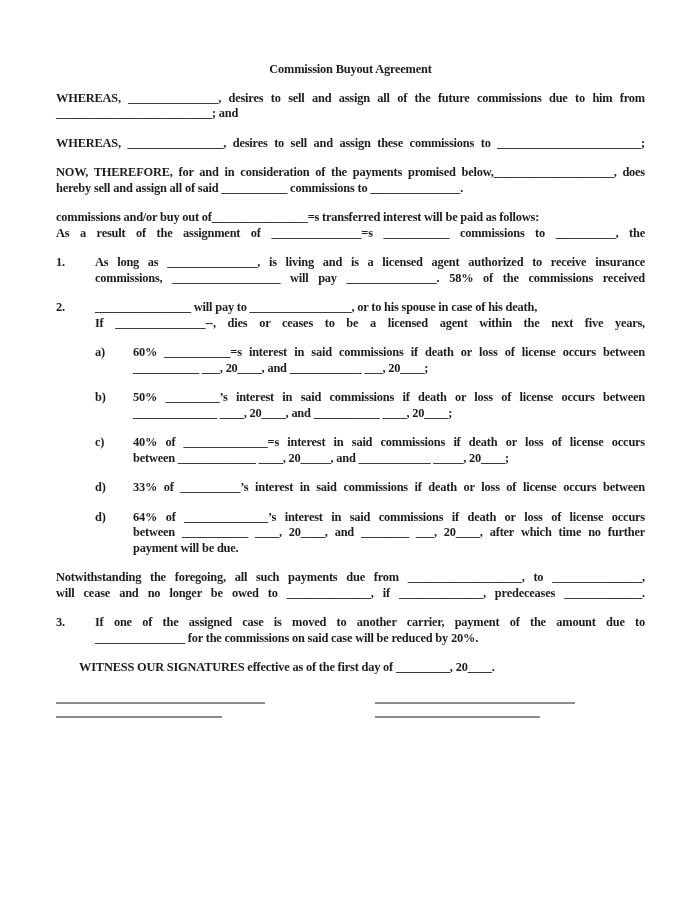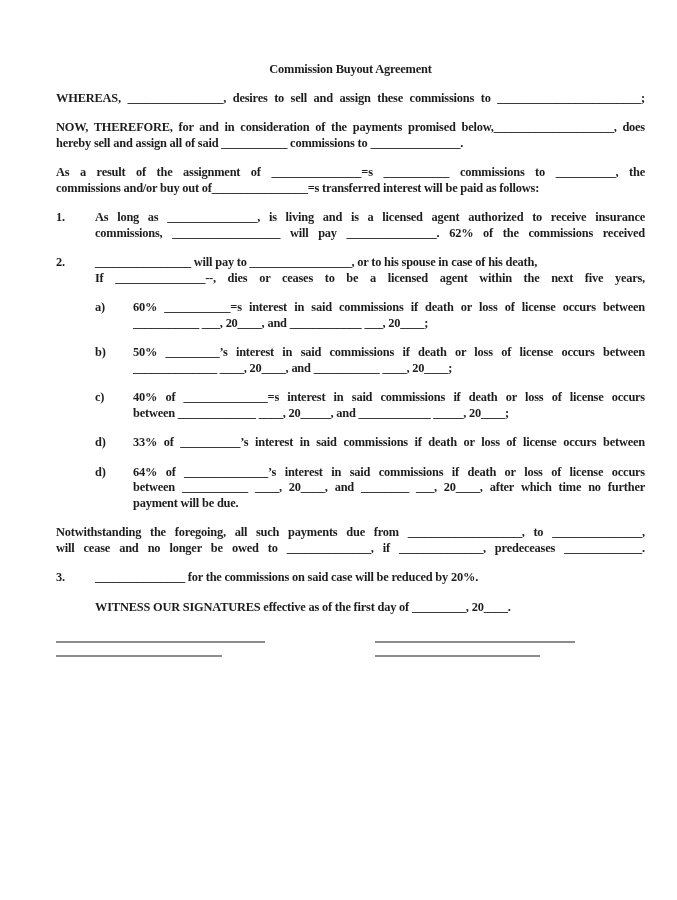--- a/index.html
+++ b/index.html
@@ -19,59 +19,63 @@
   .content { position: absolute; left: 56px; top: 62px; width: 589px; }
   .title { text-align: center; margin-bottom: 13px; }
   .para { margin-bottom: 14px; }
   .line { text-align: justify; white-space: nowrap; overflow: visible; }
   .jl { text-align-last: justify; }
   .ll { text-align-last: left; }
   .item { position: relative; padding-left: 39px; }
   .item > .num { position: absolute; left: 0; top: 0; }
   .sub { position: relative; margin-left: 39px; padding-left: 38px; }
   .sub > .num { position: absolute; left: 0; top: 0; }
-  .indent { margin-left: 39px; }
+  .indent { margin-left: 23px; }
   .sig-block { position: relative; height: 34px; margin-top: 8px; }
   .sig-col { position: absolute; top: 0; }
   .sig-col.left { left: 0; }
   .sig-col.right { left: 319px; }
   .sig-line { border-bottom: 2px solid #8c8c8c; height: 12px; }
   .sig-col.left  .sig-line.l1 { width: 209px; }
   .sig-col.left  .sig-line.l2 { width: 166px; }
   .sig-col.right .sig-line.l1 { width: 200px; }
   .sig-col.right .sig-line.l2 { width: 165px; }
 </style>
 </head>
 <body>
 
 <div class="page">
   <div class="content">
 
     <div class="title">Commission Buyout Agreement</div>
 
+    <div class="para">
+      <div class="line jl">WHEREAS, _______________, desires to sell and assign all of the future commissions due to him from</div>
+      <div class="line ll">__________________________; and</div>
+    </div>
 
     <div class="para">
       <div class="line jl">WHEREAS, ________________, desires to sell and assign these commissions to ________________________;</div>
     </div>
 
     <div class="para">
       <div class="line jl">NOW, THEREFORE, for and in consideration of the payments promised below,____________________, does</div>
       <div class="line ll">hereby sell and assign all of said ___________ commissions to _______________.</div>
     </div>
 
     <div class="para">
+      <div class="line ll">commissions and/or buy out of________________=s transferred interest will be paid as follows:</div>
       <div class="line jl">As a result of the assignment of _______________=s ___________ commissions to __________, the</div>
-      <div class="line ll">commissions and/or buy out of________________=s transferred interest will be paid as follows:</div>
     </div>
 
     <div class="para item">
       <span class="num">1.</span>
       <div class="item-body">
         <div class="line jl">As long as _______________, is living and is a licensed agent authorized to receive insurance</div>
-        <div class="line jl">commissions, __________________ will pay _______________. 62% of the commissions received</div>
+        <div class="line jl">commissions, __________________ will pay _______________. 58% of the commissions received</div>
       </div>
     </div>
 
     <div class="para item">
       <span class="num">2.</span>
       <div class="item-body">
         <div class="line ll">________________ will pay to _________________, or to his spouse in case of his death,</div>
         <div class="line jl">If _______________--, dies or ceases to be a licensed agent within the next five years,</div>
       </div>
     </div>
@@ -117,20 +121,21 @@
     </div>
 
     <div class="para">
       <div class="line jl">Notwithstanding the foregoing, all such payments due from ___________________, to _______________,</div>
       <div class="line jl">will cease and no longer be owed to ______________, if ______________, predeceases _____________.</div>
     </div>
 
     <div class="para item">
       <span class="num">3.</span>
       <div class="item-body">
+        <div class="line jl">If one of the assigned case is moved to another carrier, payment of the amount due to</div>
         <div class="line ll">_______________ for the commissions on said case will be reduced by 20%.</div>
       </div>
     </div>
 
     <div class="para indent">
       <div class="line ll">WITNESS OUR SIGNATURES effective as of the first day of _________, 20____.</div>
     </div>
 
     <div class="sig-block">
       <div class="sig-col left">

